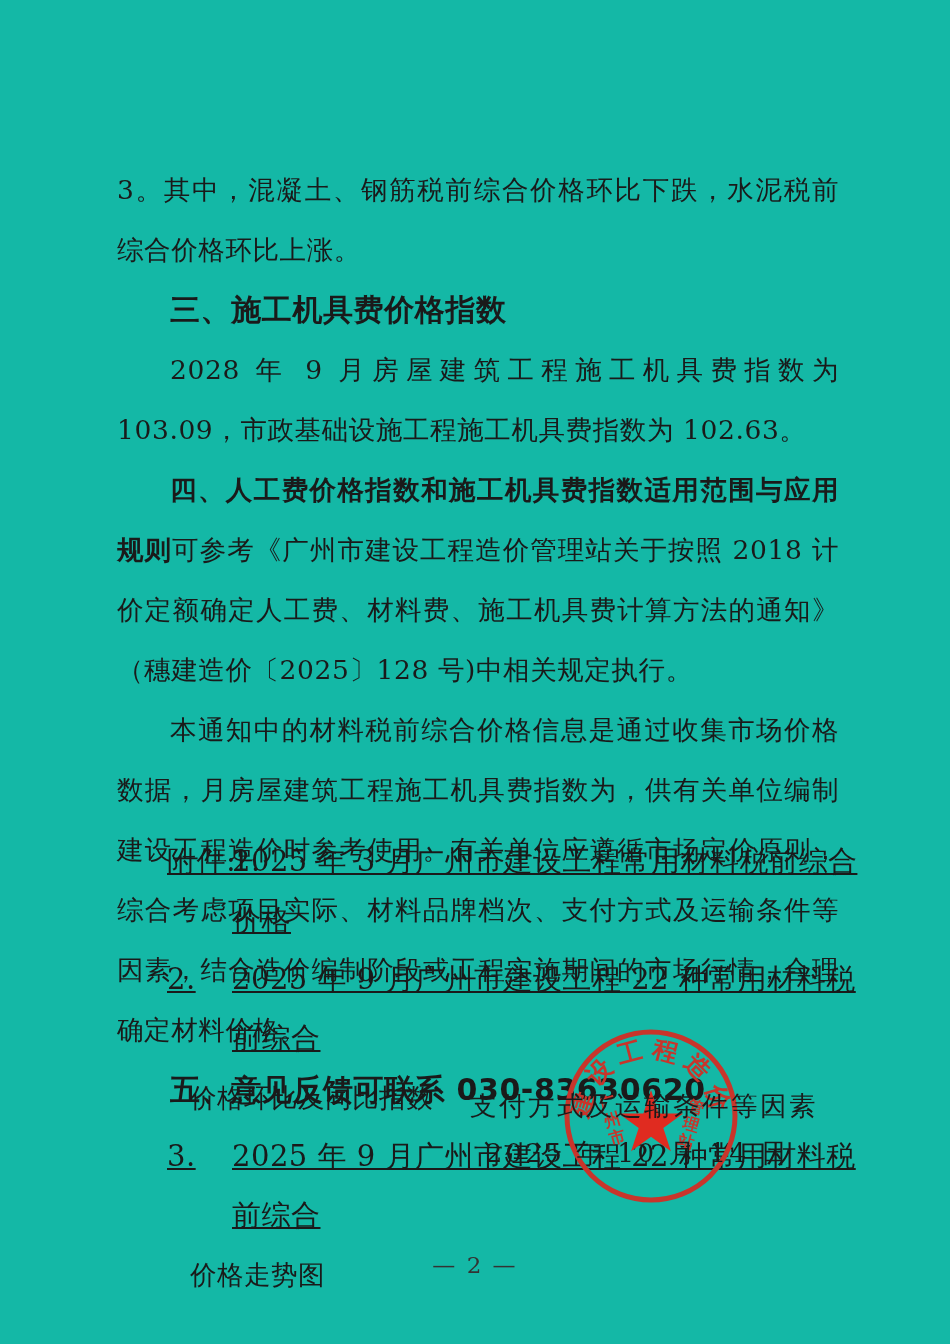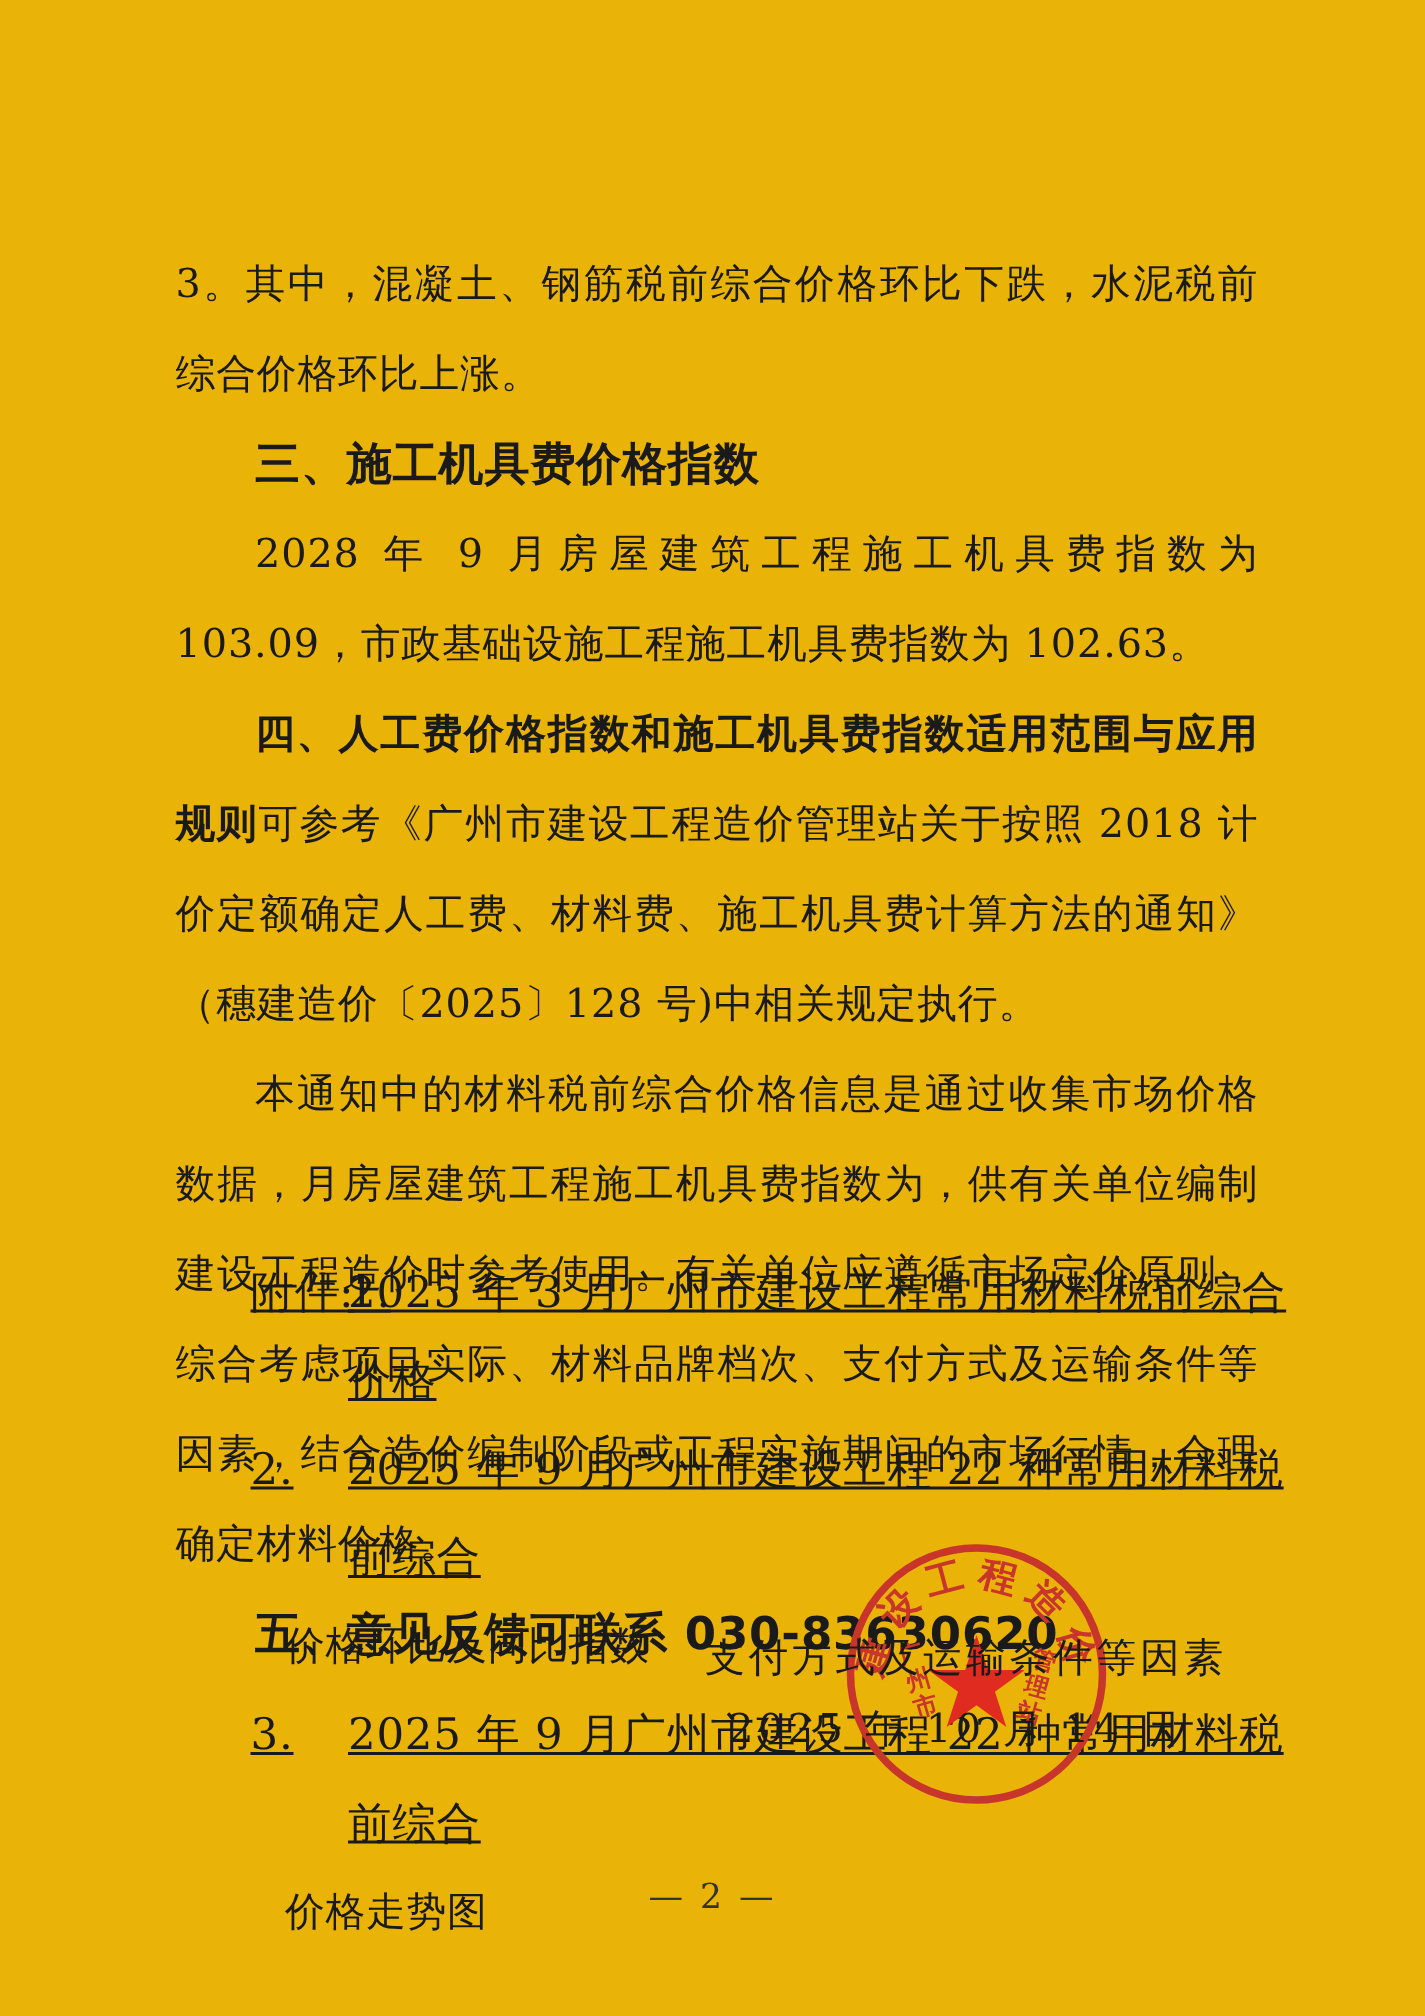--- a/index.html
+++ b/index.html
@@ -8,21 +8,21 @@
     background: #ffffff;
   }
   body {
     font-family: "DejaVu Serif", "Liberation Serif", serif;
     color: #1a1a1a;
   }
   #page {
     position: relative;
     width: 950px;
     height: 1344px;
-    background: #eab308;
+    background: #14b8a6;
     overflow: hidden;
   }
   
   .doc-body {
     position: absolute;
     left: 117px;
     top: 160px;
     width: 722px;
   }
   .para {

